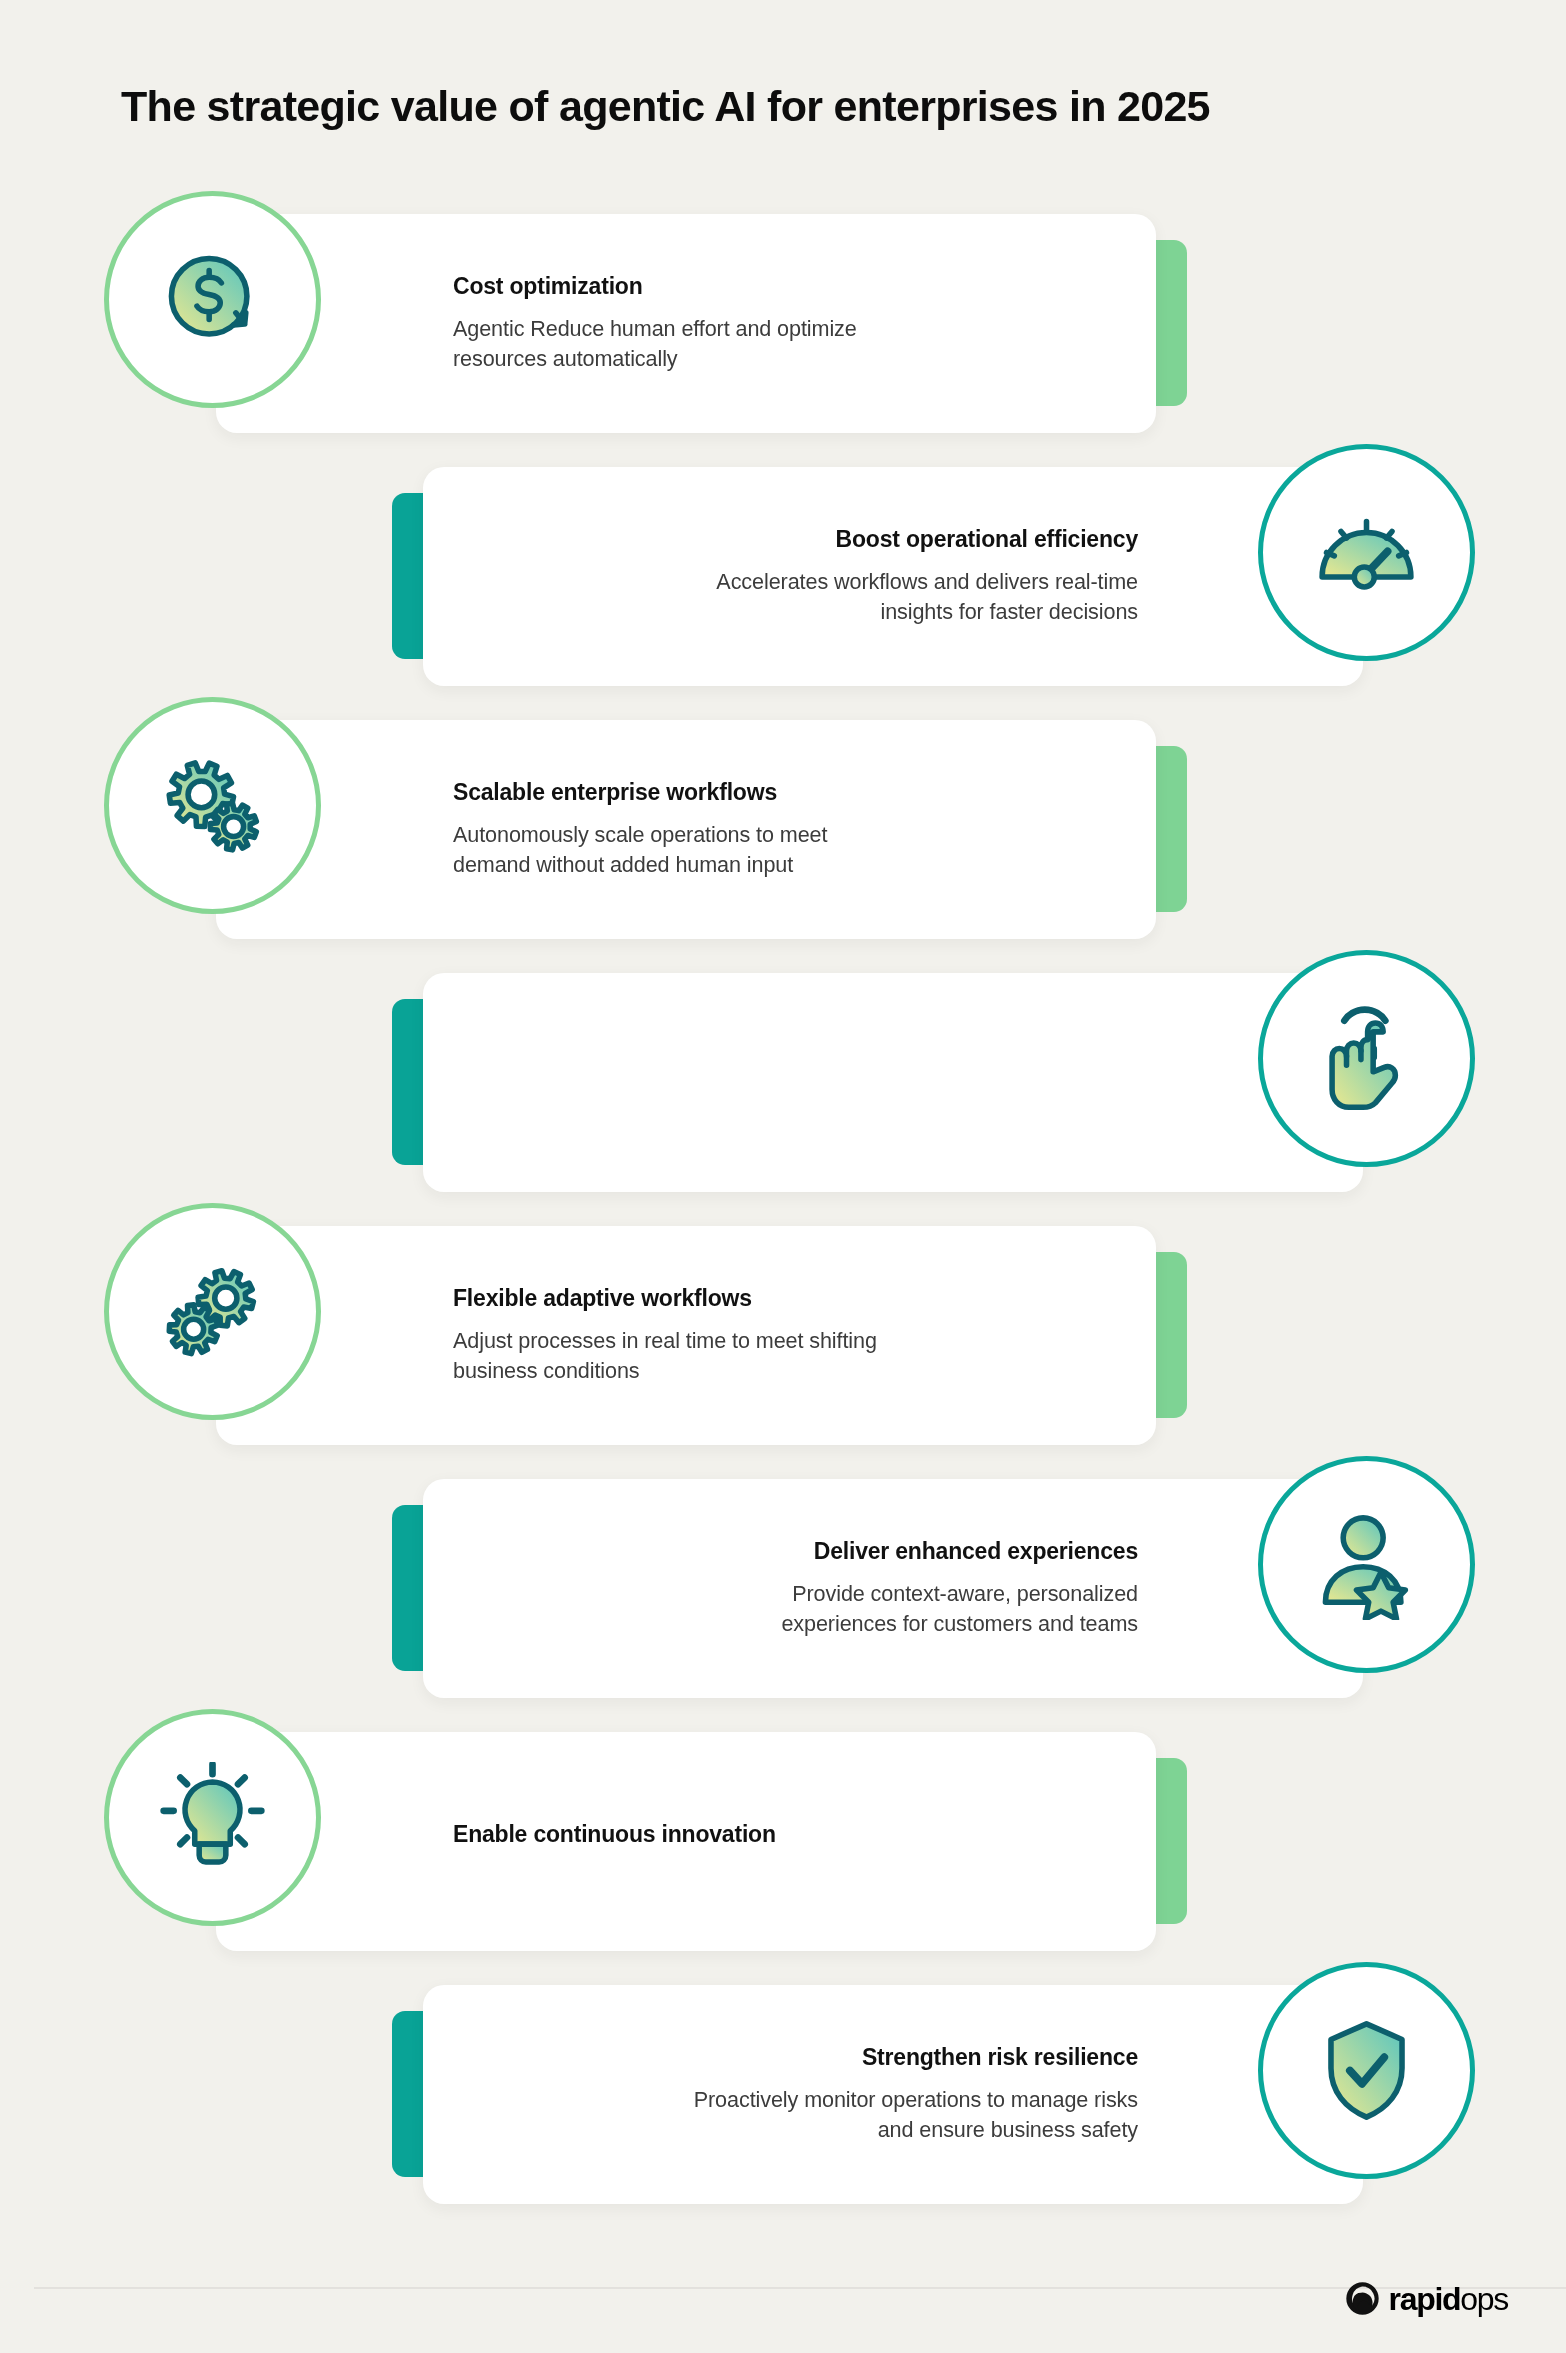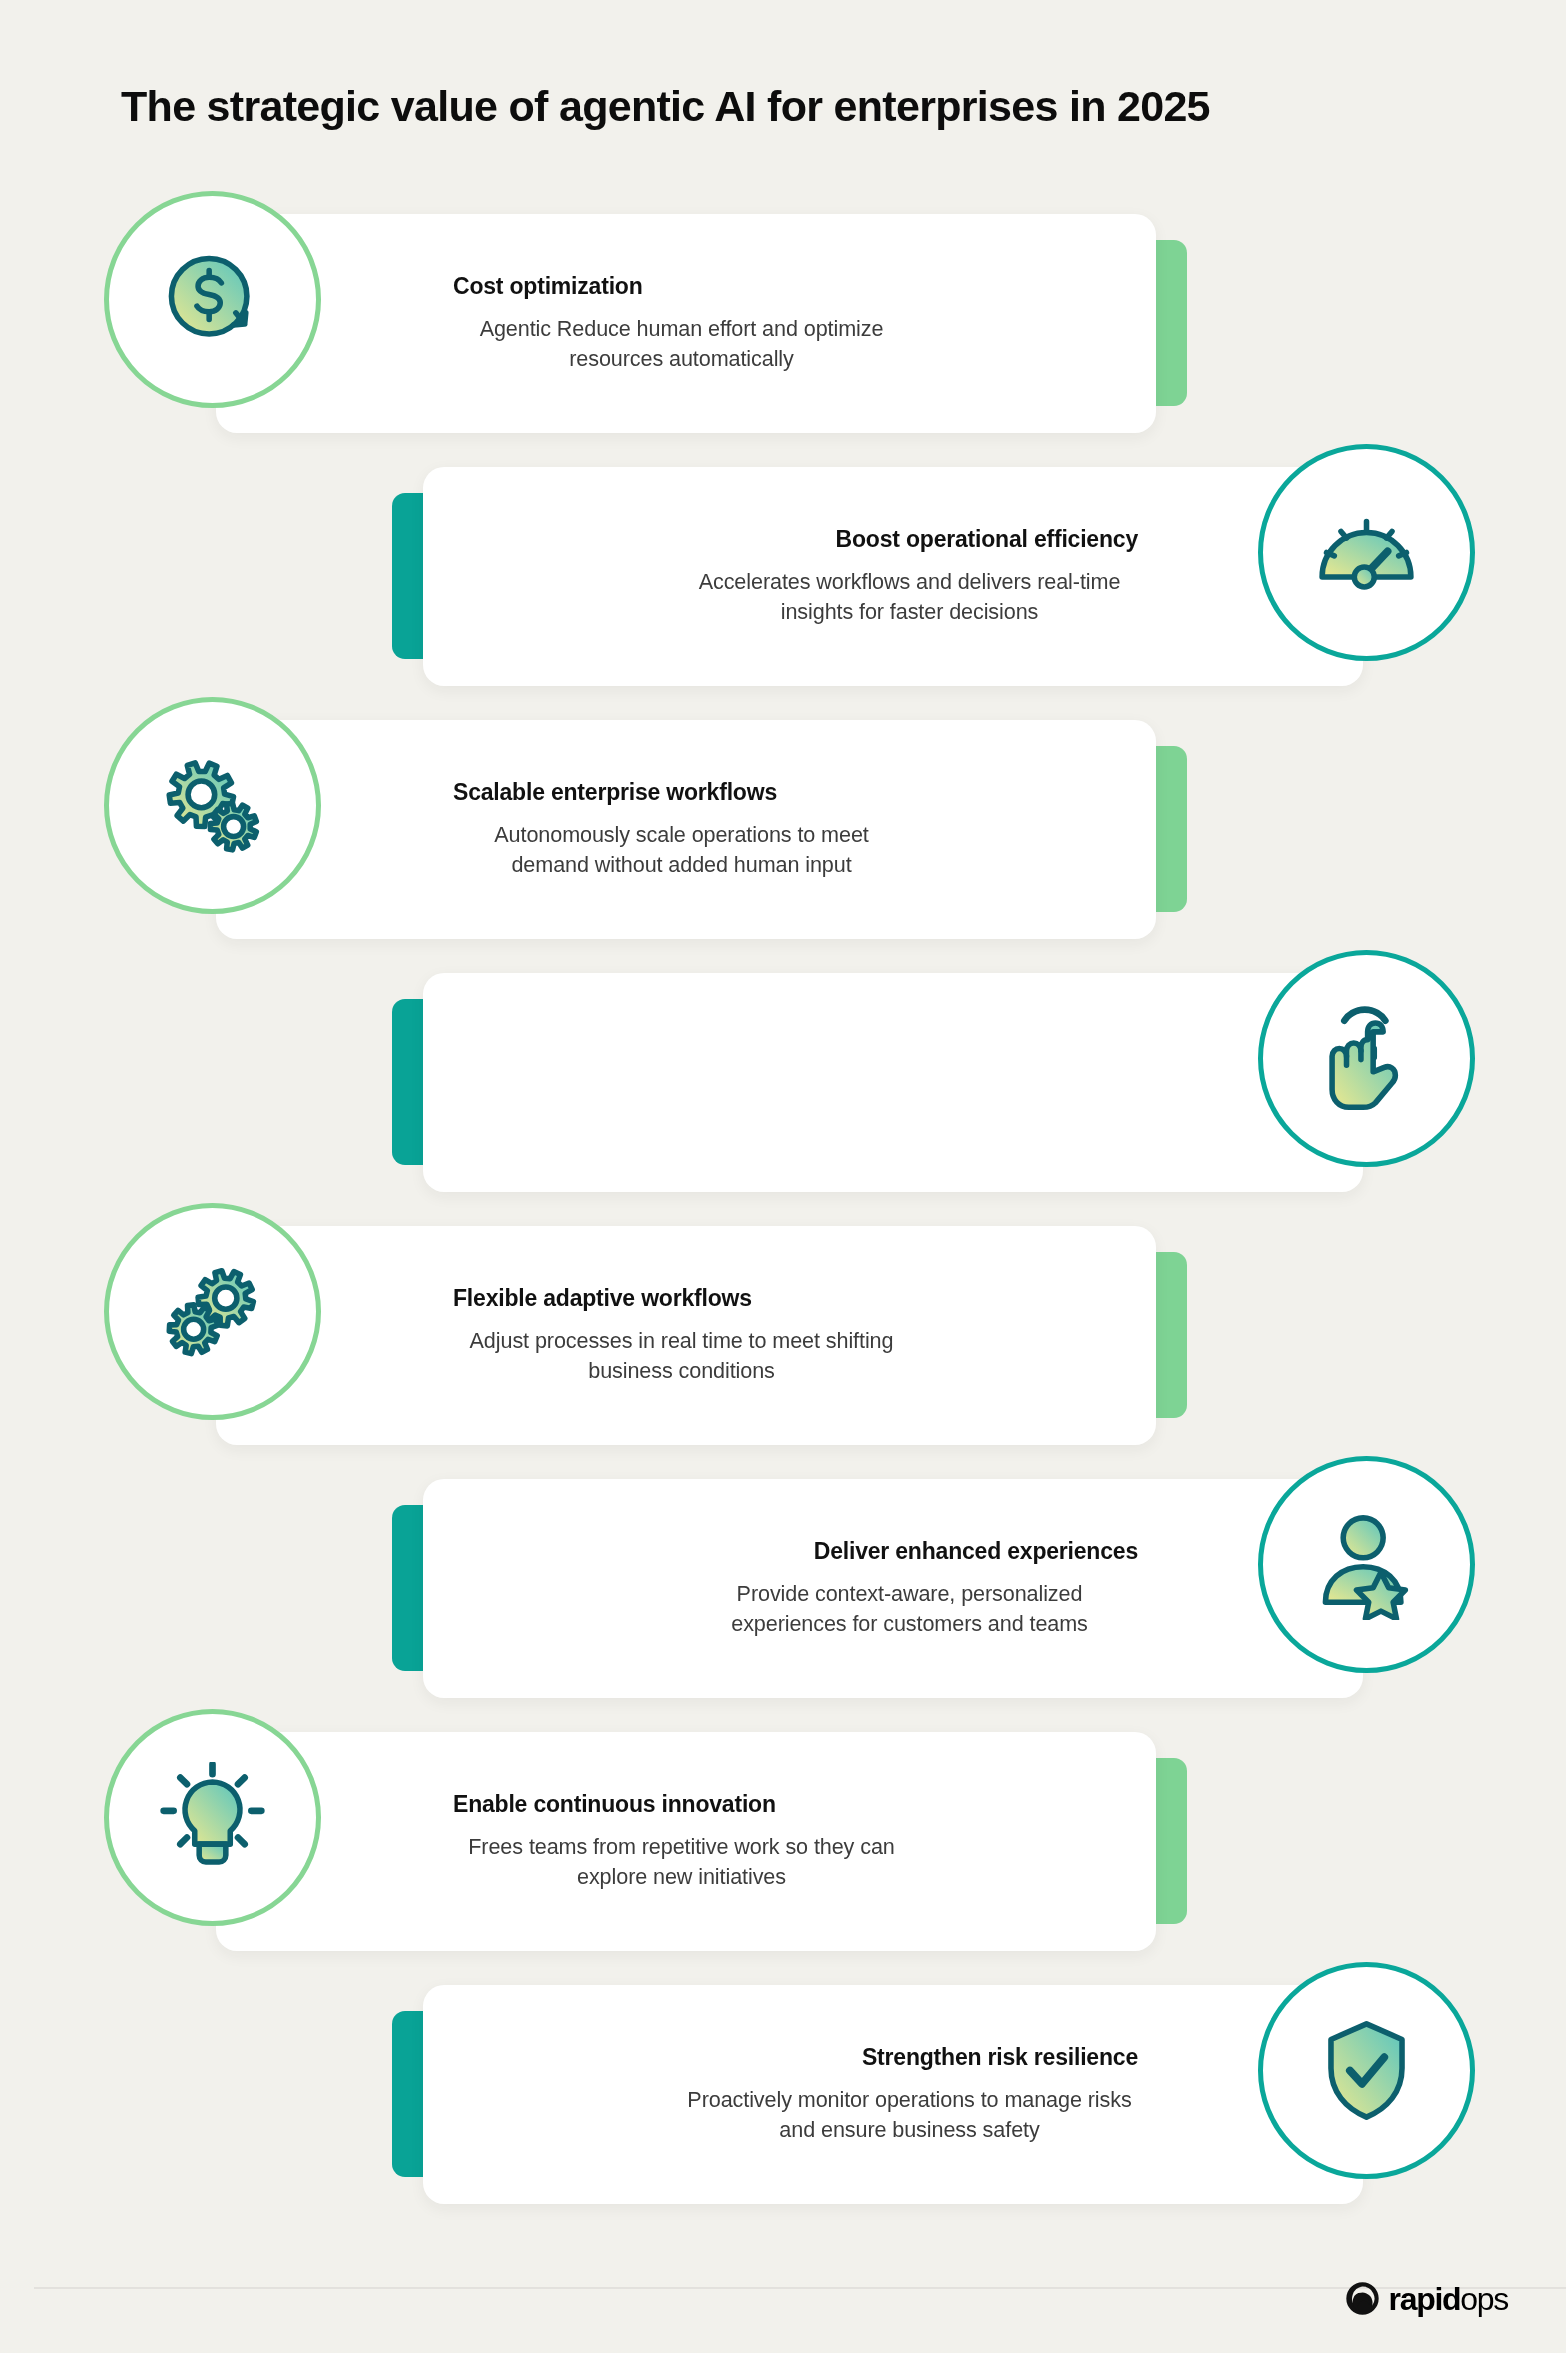--- a/index.html
+++ b/index.html
@@ -57,21 +57,20 @@
   .card-row.right .card-text { right:225px; left:49px; text-align:right; align-items:flex-end; }
 
   .card-title {
     font-size:23px; font-weight:700; color:#111111;
     letter-spacing:-0.2px; margin-bottom:14px;
   }
   .card-desc {
     font-size:21.6px; font-weight:400; color:#3c3c3c;
     line-height:1.38; letter-spacing:-0.1px;
     max-width:457px;
-    text-align:center;
   }
 
   
   .ring {
     position:absolute; top:-23px;
     width:217px; height:217px;
     border-radius:50%;
     background:#ffffff;
     display:flex; align-items:center; justify-content:center;
   }
@@ -244,21 +243,20 @@
             </div>
           </div>
         </div>
       </div>
       <div class="card-row left">
         <div class="shell">
           <div class="accent"></div>
           <div class="card">
             <div class="card-text">
               <div class="card-title">Enable continuous innovation</div>
-              <div class="card-desc">Frees teams from repetitive work so they can explore new initiatives</div>
             </div>
             <div class="ring">
               <svg viewBox="0 0 100 100" fill="none" stroke="#0c5f6d" stroke-width="5" stroke-linecap="round" stroke-linejoin="round">
                 <defs>
                   <linearGradient id="g6" x1="0" y1="1" x2="1" y2="0">
                     <stop offset="0%" stop-color="#ece98f"></stop>
                     <stop offset="100%" stop-color="#58c5bf"></stop>
                   </linearGradient>
                 </defs>
                 <path d="M50 18a25 25 0 0 1 16 44v12H34V62a25 25 0 0 1 16-44z" fill="url(#g6)"></path>

